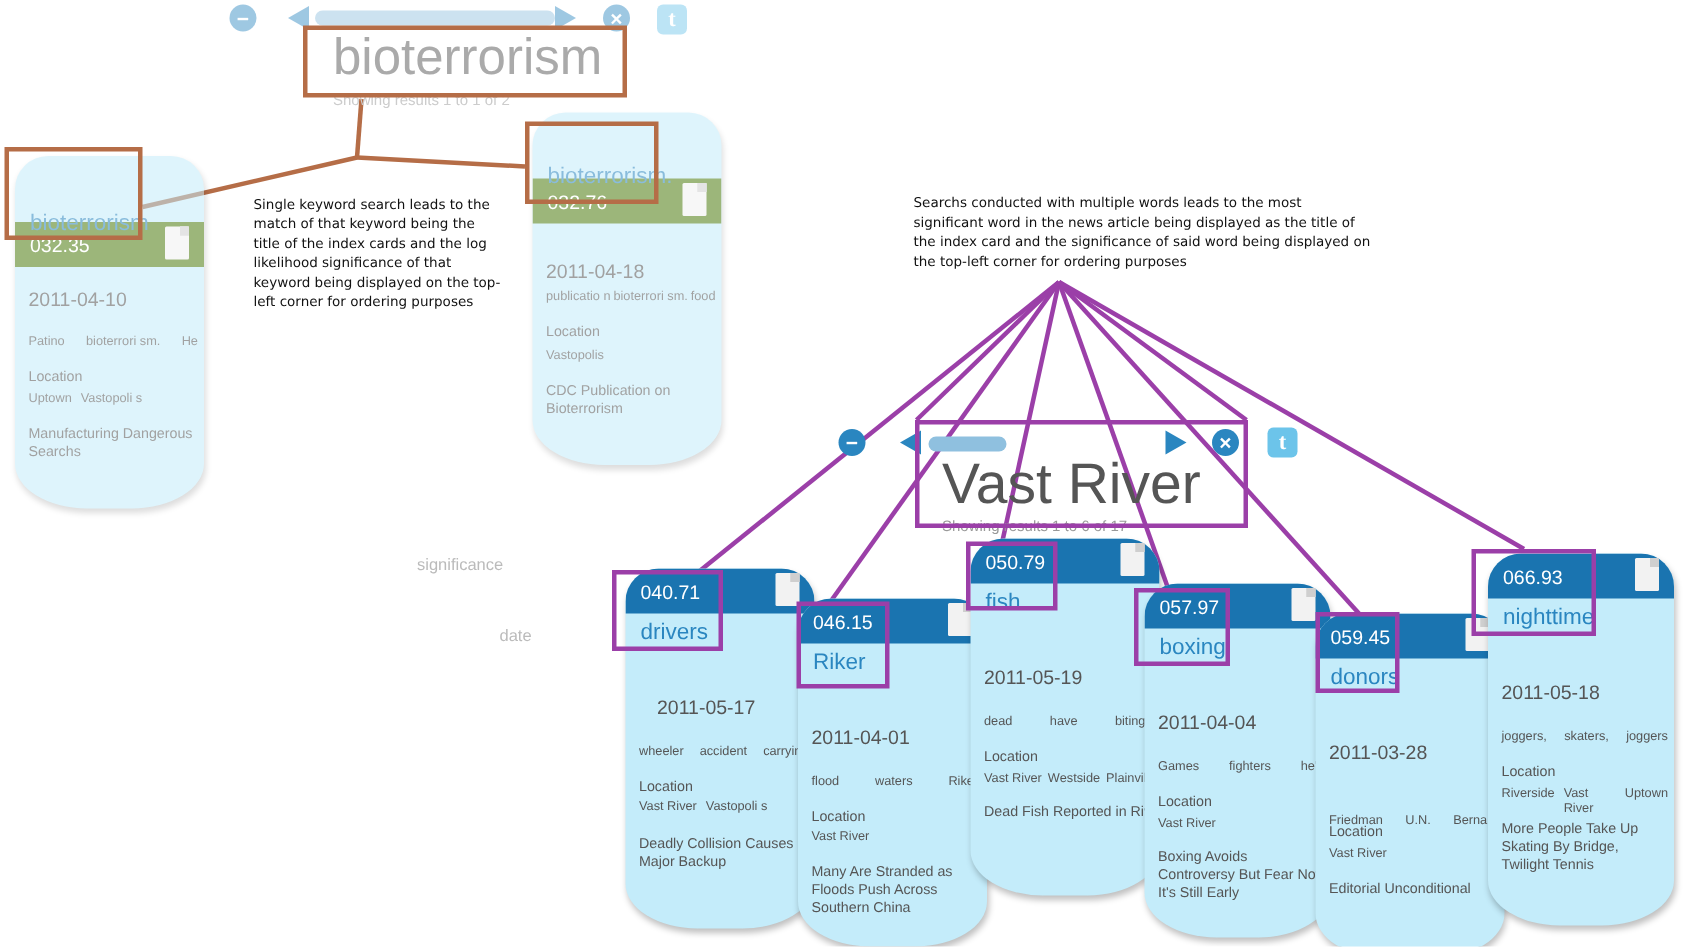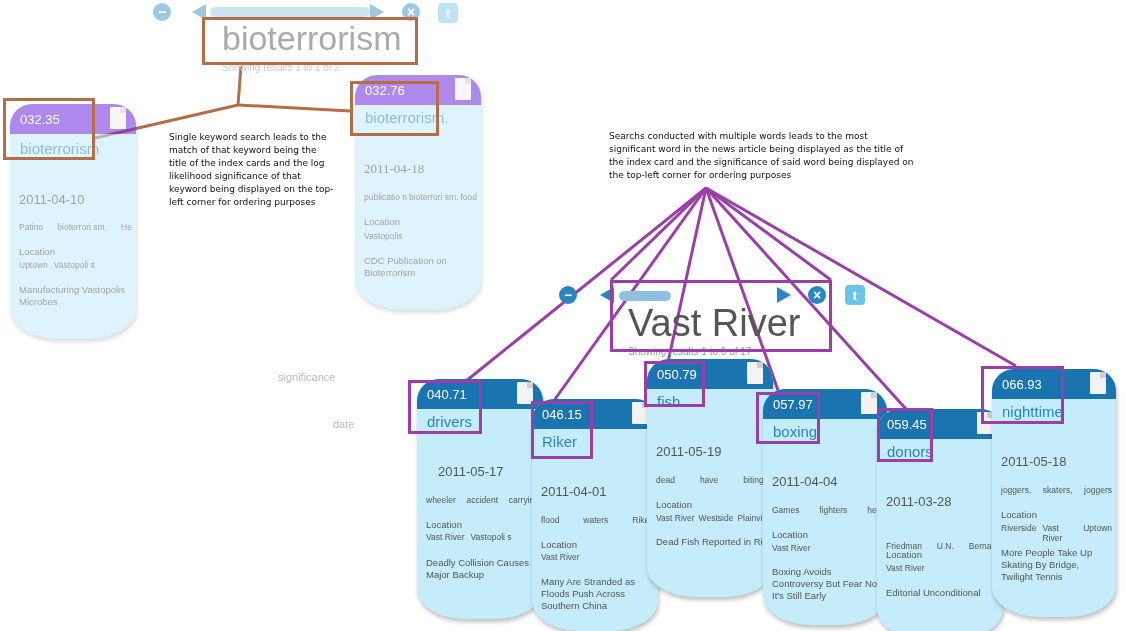--- a/index.html
+++ b/index.html
@@ -23,21 +23,21 @@
   .card-word { position:absolute; left:10px; top:34px; color:#2a86c0; font-size:15px; }
   .doc-icon { position:absolute; right:10px; top:3px; width:16px; height:22px; background:#f2f2f2; border-radius:1px; }
   .doc-icon:after { content:""; position:absolute; right:0; top:0; border-left:6px solid #cfcfcf; border-bottom:6px solid #cfcfcf; border-top:0; border-right:0; width:0; height:0; }
   .card-date { position:absolute; left:9px; font-size:13px; color:#555; }
   .card-words { position:absolute; left:9px; right:4px; font-size:8.5px; display:flex; justify-content:space-between; color:#555; }
   .card-locl { position:absolute; left:9px; font-size:9.5px; }
   .card-locv { position:absolute; left:9px; right:4px; font-size:8.5px; display:flex; gap:6px; }
   .card-headline { position:absolute; left:9px; right:4px; font-size:9.5px; line-height:12px; white-space:normal; }
 
   .card.faded-card { opacity:0.55; }
-  .card.faded-card .card-head { background:#6d28d9; }
+  .card.faded-card .card-head { background:#4d7c0f;margin-top:44px; }
 
   .hl-brown { position:absolute; border:3px solid #b56d47; box-sizing:border-box; }
   .hl-purple { position:absolute; border:3px solid #9b3fa8; box-sizing:border-box; }
 
   .annot { position:absolute; font-family:"DejaVu Sans", sans-serif; font-size:9px; line-height:13px; color:#111; }
   .axis-lbl { position:absolute; color:#bbb; font-size:11px; }
   svg.lines { position:absolute; left:0; top:0; pointer-events:none; }
 </style>
 </head>
 <body>
@@ -89,30 +89,30 @@
   <div class="card-words" style="top:118px;">
     <span>Patino</span>
     <span>bioterrori sm.</span>
     <span>He</span>
   </div>
   <span class="card-locl" style="top:142px;">Location</span>
   <div class="card-locv" style="top:156px;">
     <span>Uptown</span>
     <span>Vastopoli s</span>
   </div>
-  <span class="card-headline" style="top:180px;">Manufacturing Vastopolis Microbes</span>
+  <span class="card-headline" style="top:180px;">Manufacturing Dangerous Searchs</span>
 </div>
 
 <div class="card faded-card" style="left:355px;top:75px;width:126px;height:235px;">
   <div class="card-head">
     <span class="card-score">032.76</span>
     <span class="doc-icon"></span>
   </div>
   <span class="card-word" style="top:34px;">bioterrorism.</span>
-  <span class="card-date" style="top:86px;font-family:Liberation Serif, serif;">2011-04-18</span>
+  <span class="card-date" style="top:98px;">2011-04-18</span>
   <div class="card-words" style="top:117px;">
     <span>publicatio n</span>
     <span>bioterrori sm.</span>
     <span>food</span>
   </div>
   <span class="card-locl" style="top:141px;">Location</span>
   <div class="card-locv" style="top:156px;">
     <span>Vastopolis</span>
   </div>
   <span class="card-headline" style="top:180px;">CDC Publication on Bioterrorism</span>

